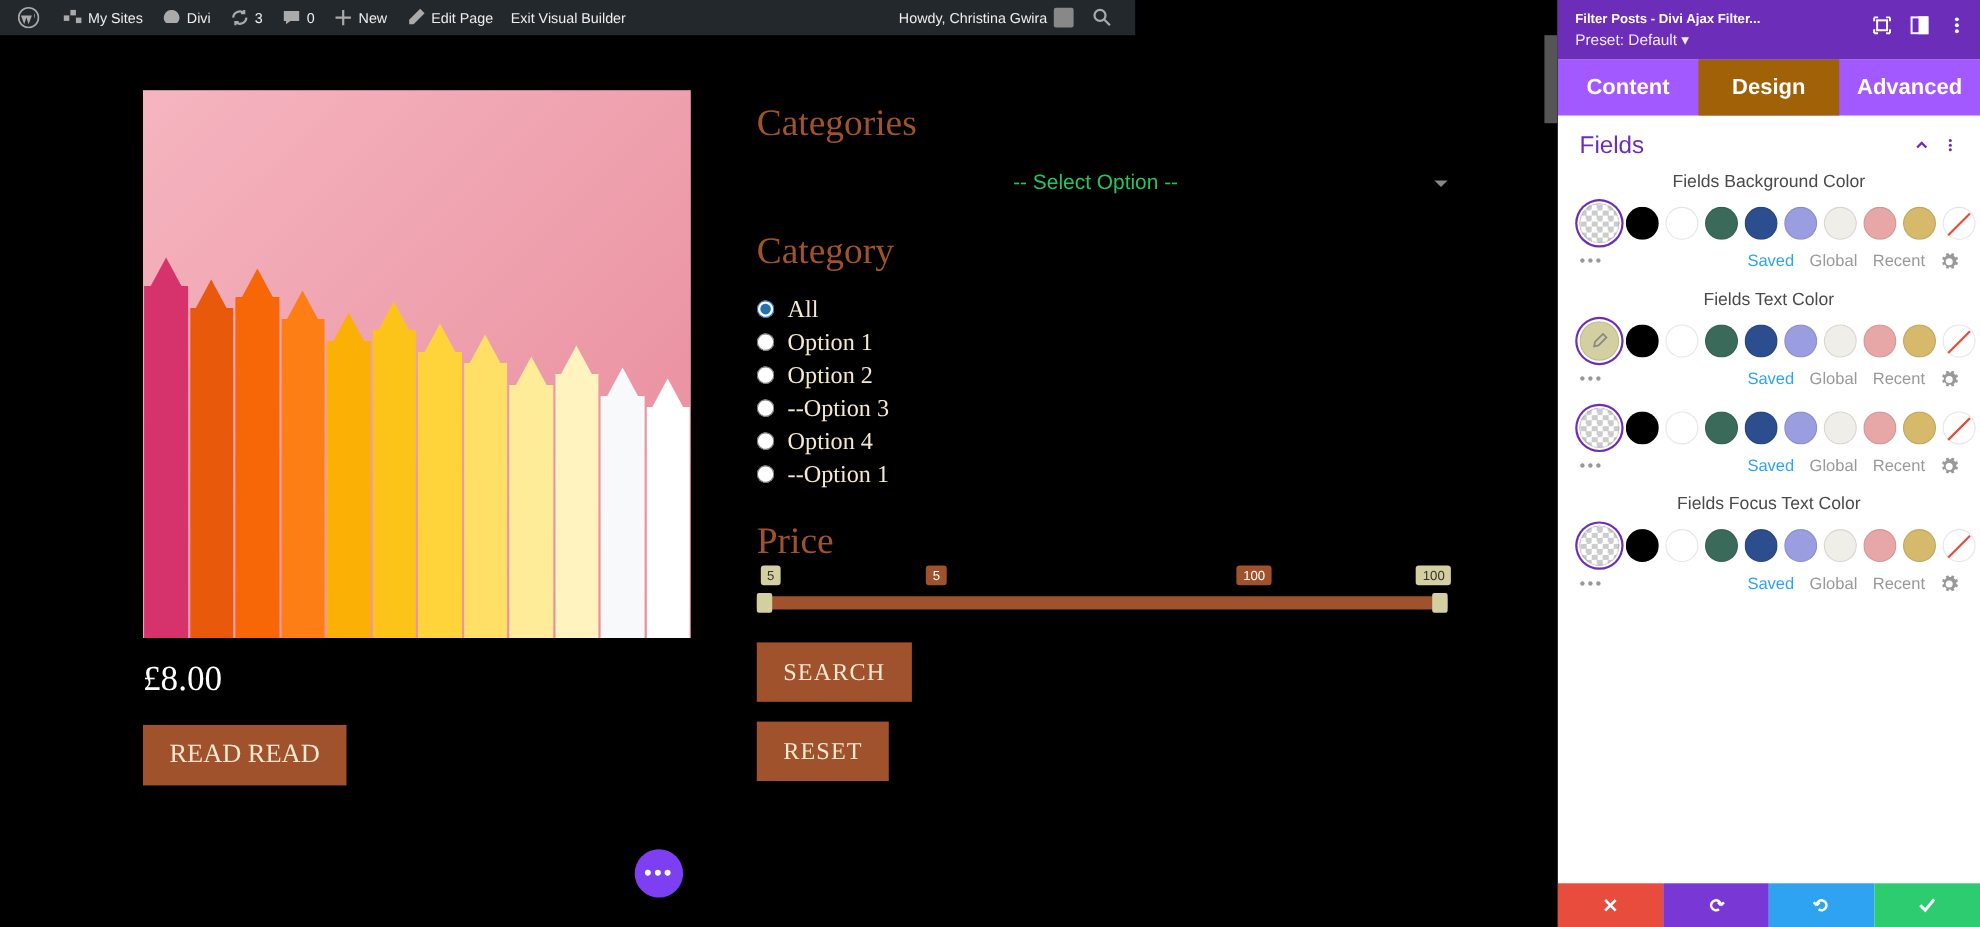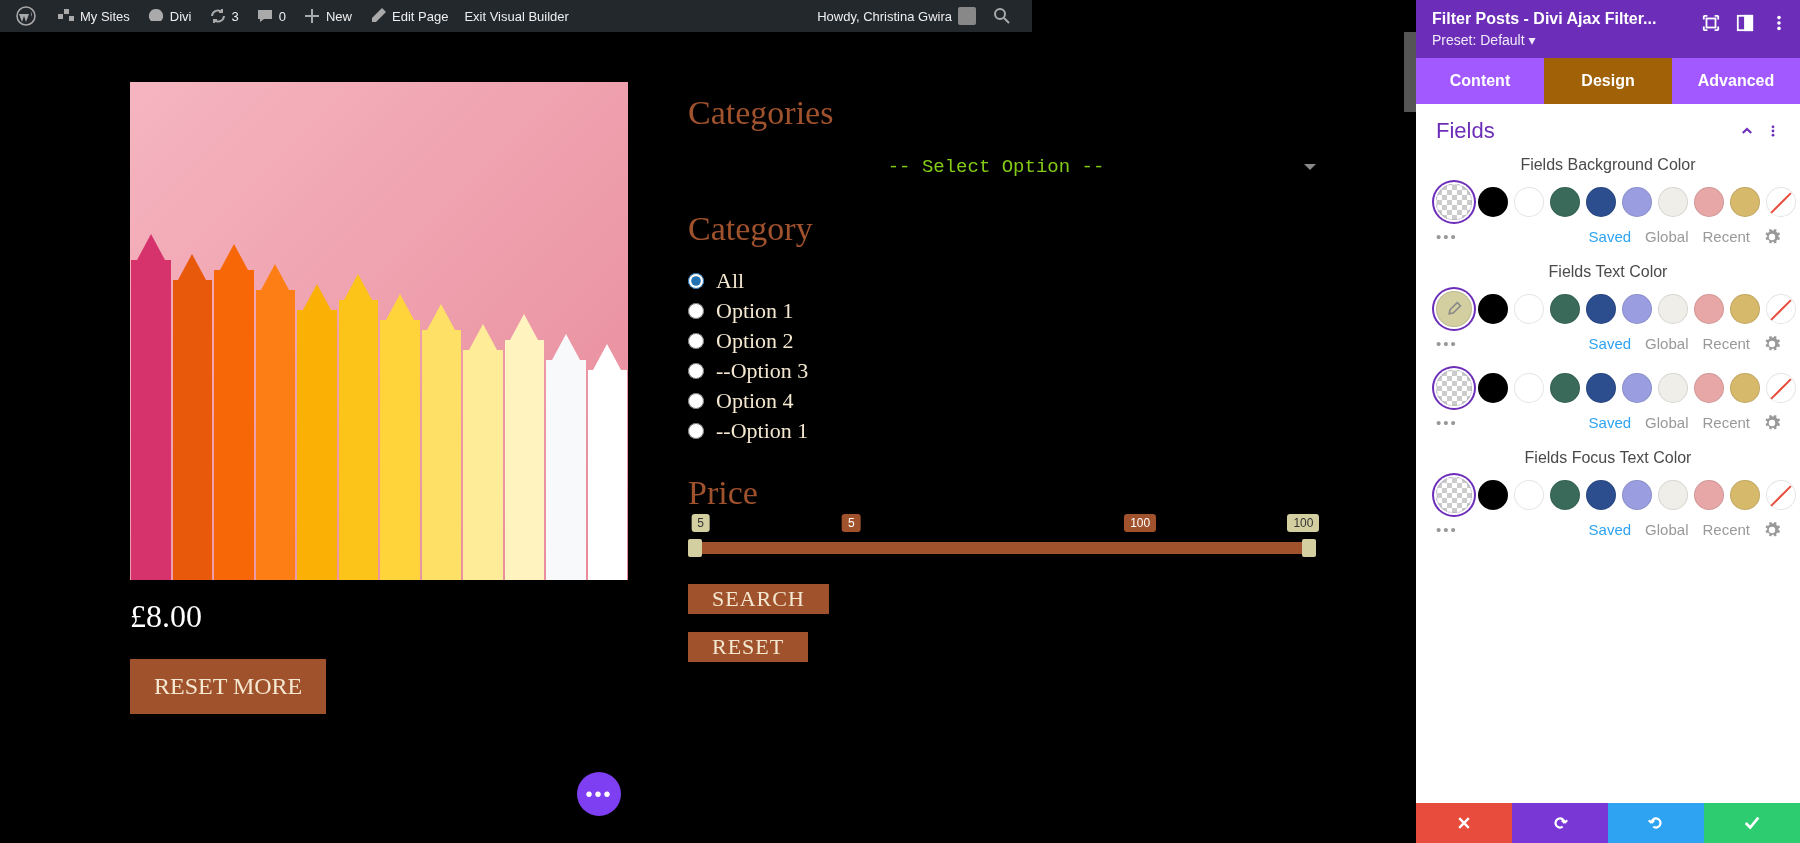--- a/index.html
+++ b/index.html
@@ -22,47 +22,47 @@
 .pencil { flex: 1; margin: 0 1px; }
 .pencil .tip { width: 0; height: 0; border-left: 14px solid transparent; border-right: 14px solid transparent; margin: 0 auto; }
 .pencil .body { width: 100%; }
 
 .product-title { font-family: Georgia, serif; font-variant: small-caps; color: #f0e6c8; font-size: 26px; margin-top: 28px; }
 .product-price { font-family: Georgia, serif; color: #fff; font-size: 32px; margin-top: 18px; }
 .read-more-btn { display: inline-block; background: #a0522d; color: #f5e8d0; font-family: Georgia, serif; font-variant: small-caps; font-size: 24px; padding: 14px 24px; margin-top: 24px; cursor: pointer; border: none; }
 
 .filter-col { flex: 1; padding-top: 12px; }
 .filter-heading { font-family: Georgia, serif; color: #a0522d; font-size: 34px; font-weight: normal; margin-bottom: 20px; }
-.select-wrap { display: flex; align-items: center; justify-content: space-between; color: #84cc16; font-size: 19px; font-family: Liberation Mono, monospace; padding: 4px 0; margin-bottom: 28px; cursor: pointer; }
+.select-wrap { display: flex; align-items: center; justify-content: space-between; color: #22c55e; font-size: 19px; font-family: Liberation Sans, sans-serif; padding: 4px 0; margin-bottom: 28px; cursor: pointer; }
 .select-arrow { width: 0; height: 0; border-left: 6px solid transparent; border-right: 6px solid transparent; border-top: 6px solid #888; }
 
 .radio-list { margin-bottom: 30px; }
 .radio-item { display: flex; align-items: center; color: #f5e8d0; font-family: Georgia, serif; font-size: 22px; margin-bottom: 4px; }
 .radio-input { width: 16px; height: 16px; margin-right: 12px; accent-color: #2271b1; }
 
 .price-slider { position: relative; margin-top: 30px; margin-bottom: 30px; }
 .slider-track { height: 12px; background: #a0522d; border-radius: 2px; position: relative; }
 .slider-handle { position: absolute; width: 14px; height: 18px; background: #d4cfa0; border-radius: 2px; top: -3px; }
 .slider-label { position: absolute; top: -28px; background: #a0522d; color: #fff; font-size: 12px; padding: 2px 6px; border-radius: 3px; transform: translateX(-50%); }
 .slider-static { position: absolute; top: -28px; background: #d4cfa0; color: #333; font-size: 12px; padding: 2px 6px; border-radius: 3px; transform: translateX(-50%); }
 
-.filter-btn { display: block; width: fit-content; background: #a0522d; color: #f5e8d0; font-family: Georgia, serif; font-size: 22px; padding: 2px 24px; margin-top: 18px; border: none; cursor: pointer; letter-spacing: 1px; }
+.filter-btn { display: block; width: fit-content; background: #a0522d; color: #f5e8d0; font-family: Georgia, serif; font-size: 22px; padding: 14px 24px; margin-top: 18px; border: none; cursor: pointer; letter-spacing: 1px; }
 
 .fab { position: absolute; left: 577px; bottom: 27px; width: 44px; height: 44px; border-radius: 50%; background: #7e3ff2; color: #fff; display: flex; align-items: center; justify-content: center; font-size: 20px; cursor: pointer; letter-spacing: 2px; }
 
 
 .panel { width: 384px; height: 843px; background: #fff; display: flex; flex-direction: column; }
 .panel-header { background: #6c2eb9; color: #fff; padding: 10px 16px; position: relative; }
-.panel-title { font-size: 16px; font-weight: 700; }
+.panel-title { font-size: 12px; font-weight: 700; }
 .panel-preset { font-size: 14px; margin-top: 4px; opacity: 0.9; }
 .panel-header-icons { position: absolute; right: 12px; top: 14px; display: flex; gap: 16px; }
 .phi { width: 18px; height: 18px; cursor: pointer; }
 
 .panel-tabs { display: flex; background: #a259ff; color: #fff; }
-.panel-tab { flex: 1; text-align: center; padding: 14px 8px; font-size: 16px; font-weight: 600; cursor: pointer; }
+.panel-tab { flex: 1; text-align: center; padding: 14px 8px; font-size: 20px; font-weight: 600; cursor: pointer; }
 .panel-tab.active { background: #a16207; }
 
 .panel-body { flex: 1; overflow-y: auto; padding: 14px 20px; position: relative; }
 .section-header { display: flex; align-items: center; justify-content: space-between; margin-bottom: 12px; }
 .section-title { color: #6c2eb9; font-size: 22px; }
 .section-icons { display: flex; gap: 12px; align-items: center; }
 
 .field-group { margin-bottom: 18px; text-align: center; }
 .field-label { color: #4a4a4a; font-size: 16px; margin-bottom: 10px; }
 .swatch-row { display: flex; gap: 6px; align-items: center; margin-bottom: 8px; }
@@ -221,21 +221,21 @@
               <div class="tip" style="border-bottom:26px solid #f8f9fa;"></div>
               <div class="body" style="height:220px;background:#f8f9fa;"></div>
             </div>
             <div class="pencil">
               <div class="tip" style="border-bottom:26px solid #ffffff;"></div>
               <div class="body" style="height:210px;background:#ffffff;"></div>
             </div>
           </div>
       </div>
       <div class="product-price">£8.00</div>
-      <button class="read-more-btn">RESET MORE</button>
+      <button class="read-more-btn">READ READ</button>
     </div>
 
     <div class="filter-col">
       <h2 class="filter-heading">Categories</h2>
       <div class="select-wrap">
         <span style="margin:0 auto;">-- Select Option --</span>
         <span class="select-arrow"></span>
       </div>
 
       <h2 class="filter-heading">Category</h2>

